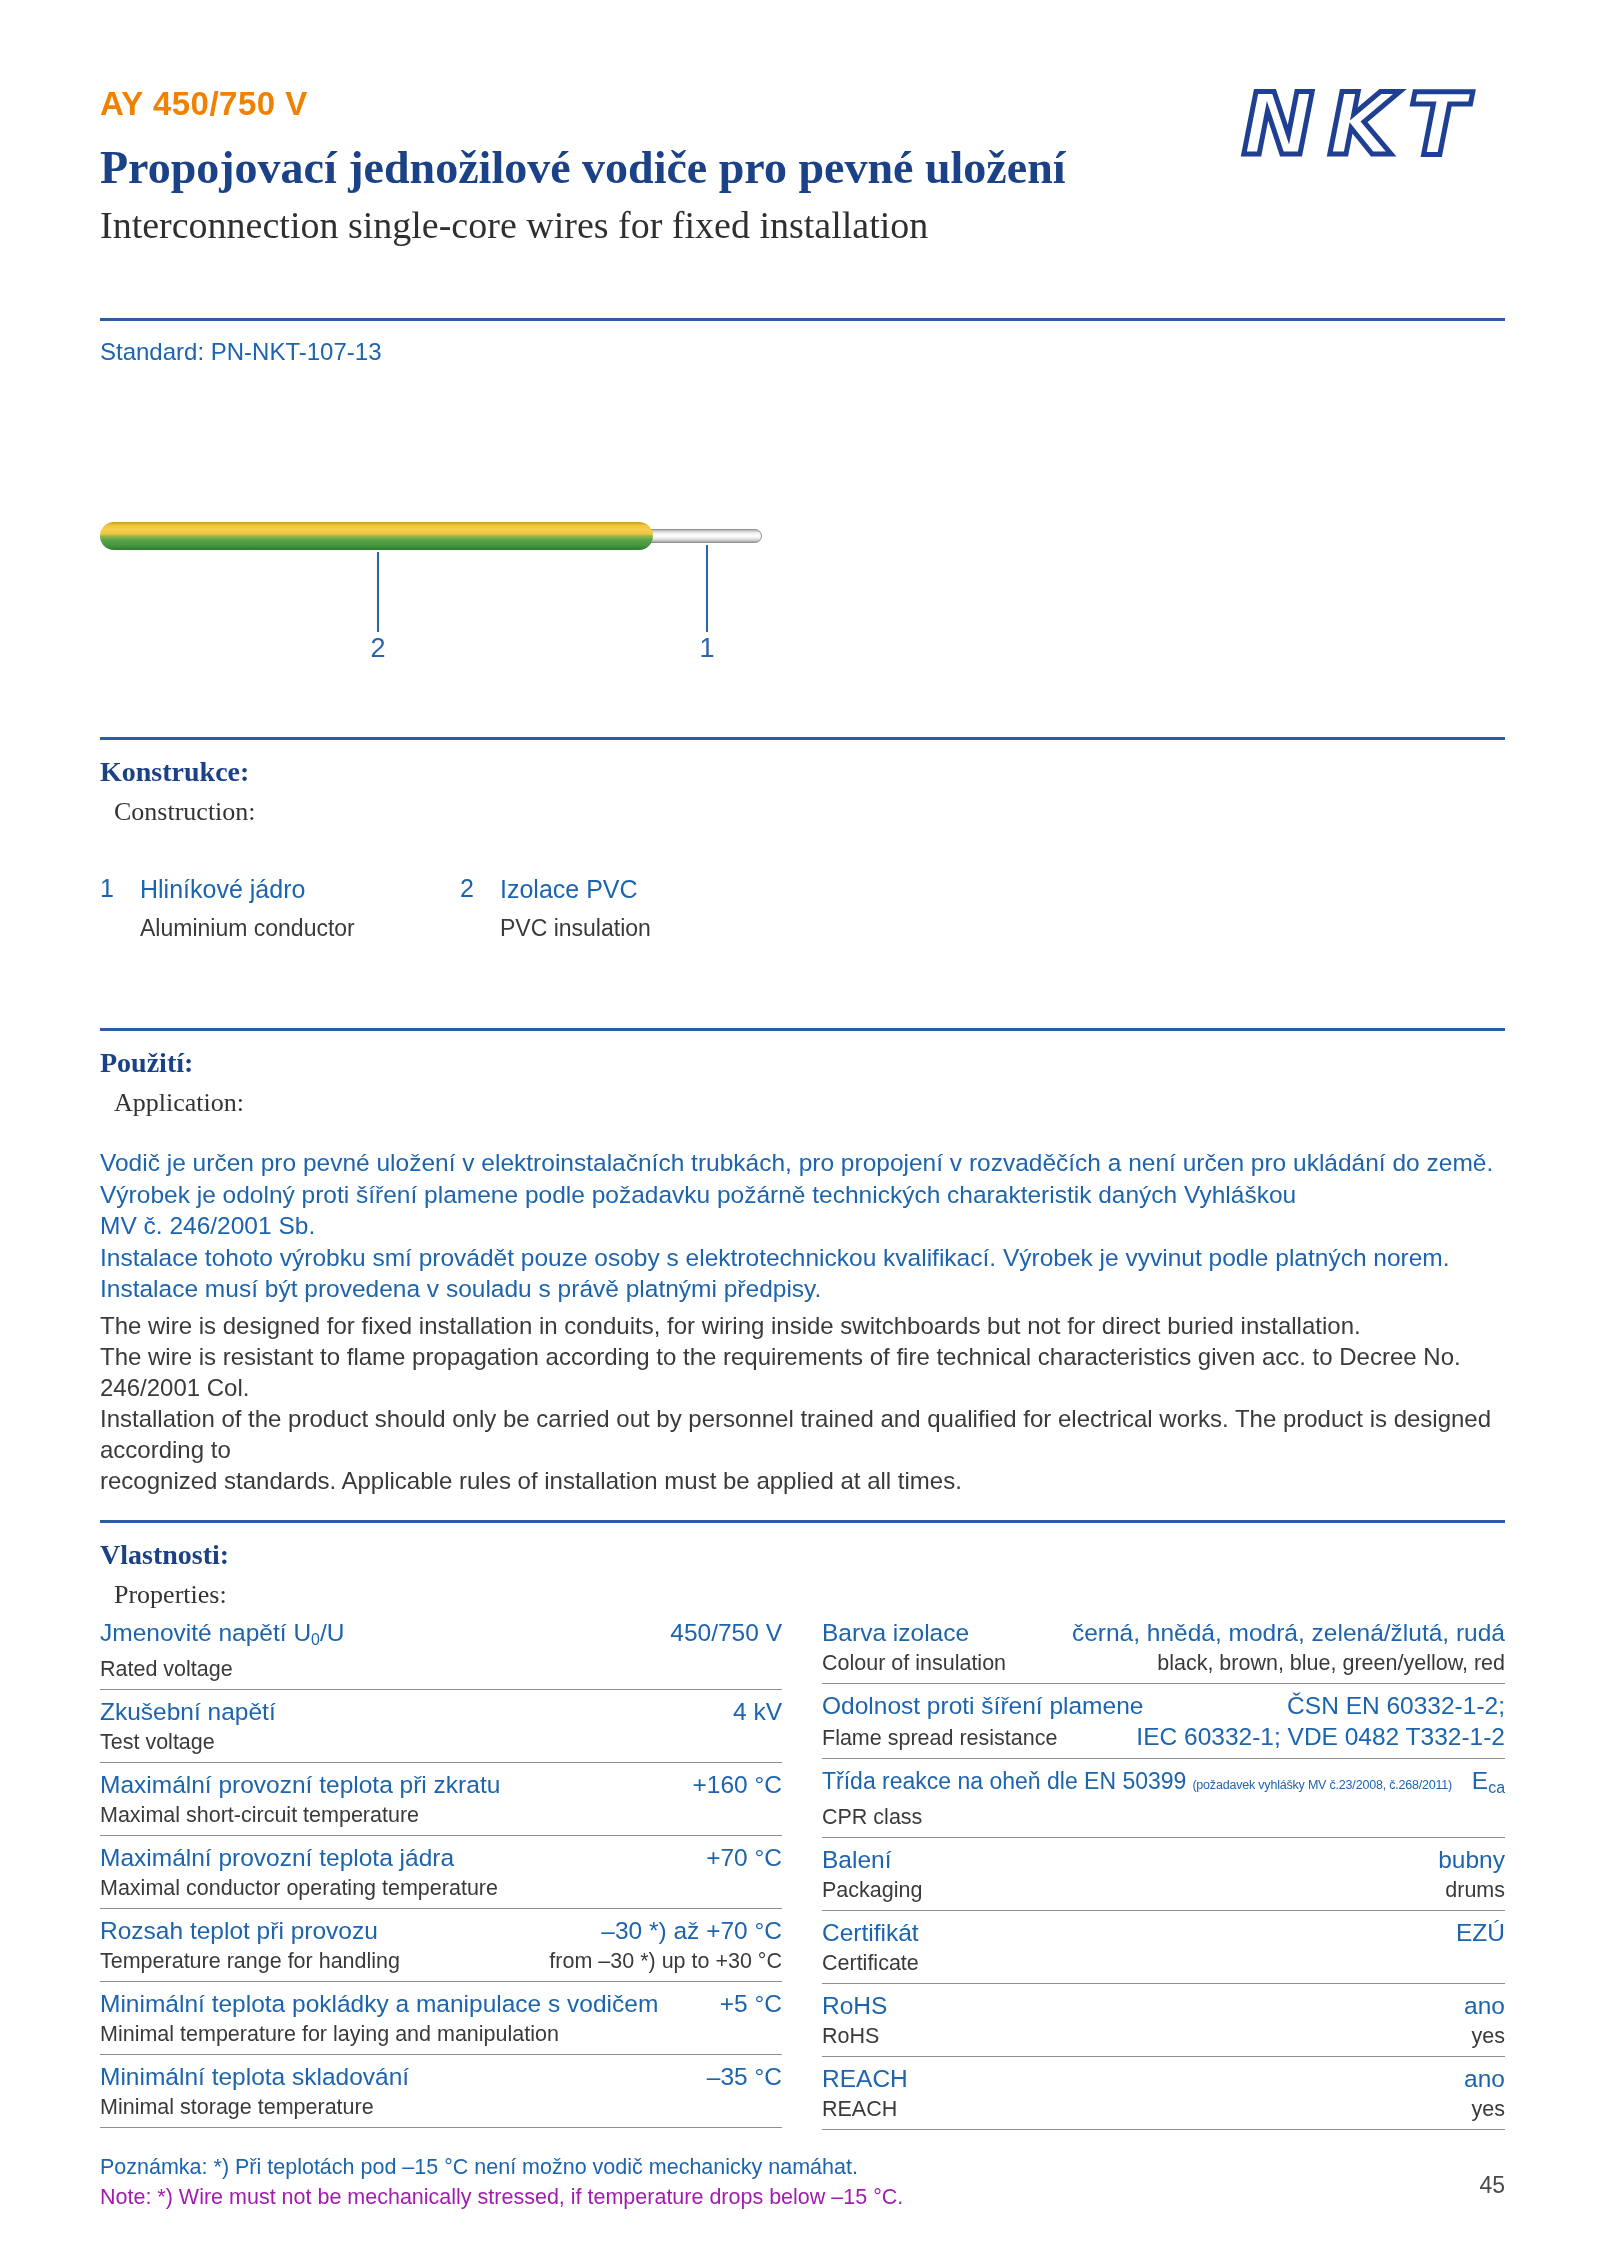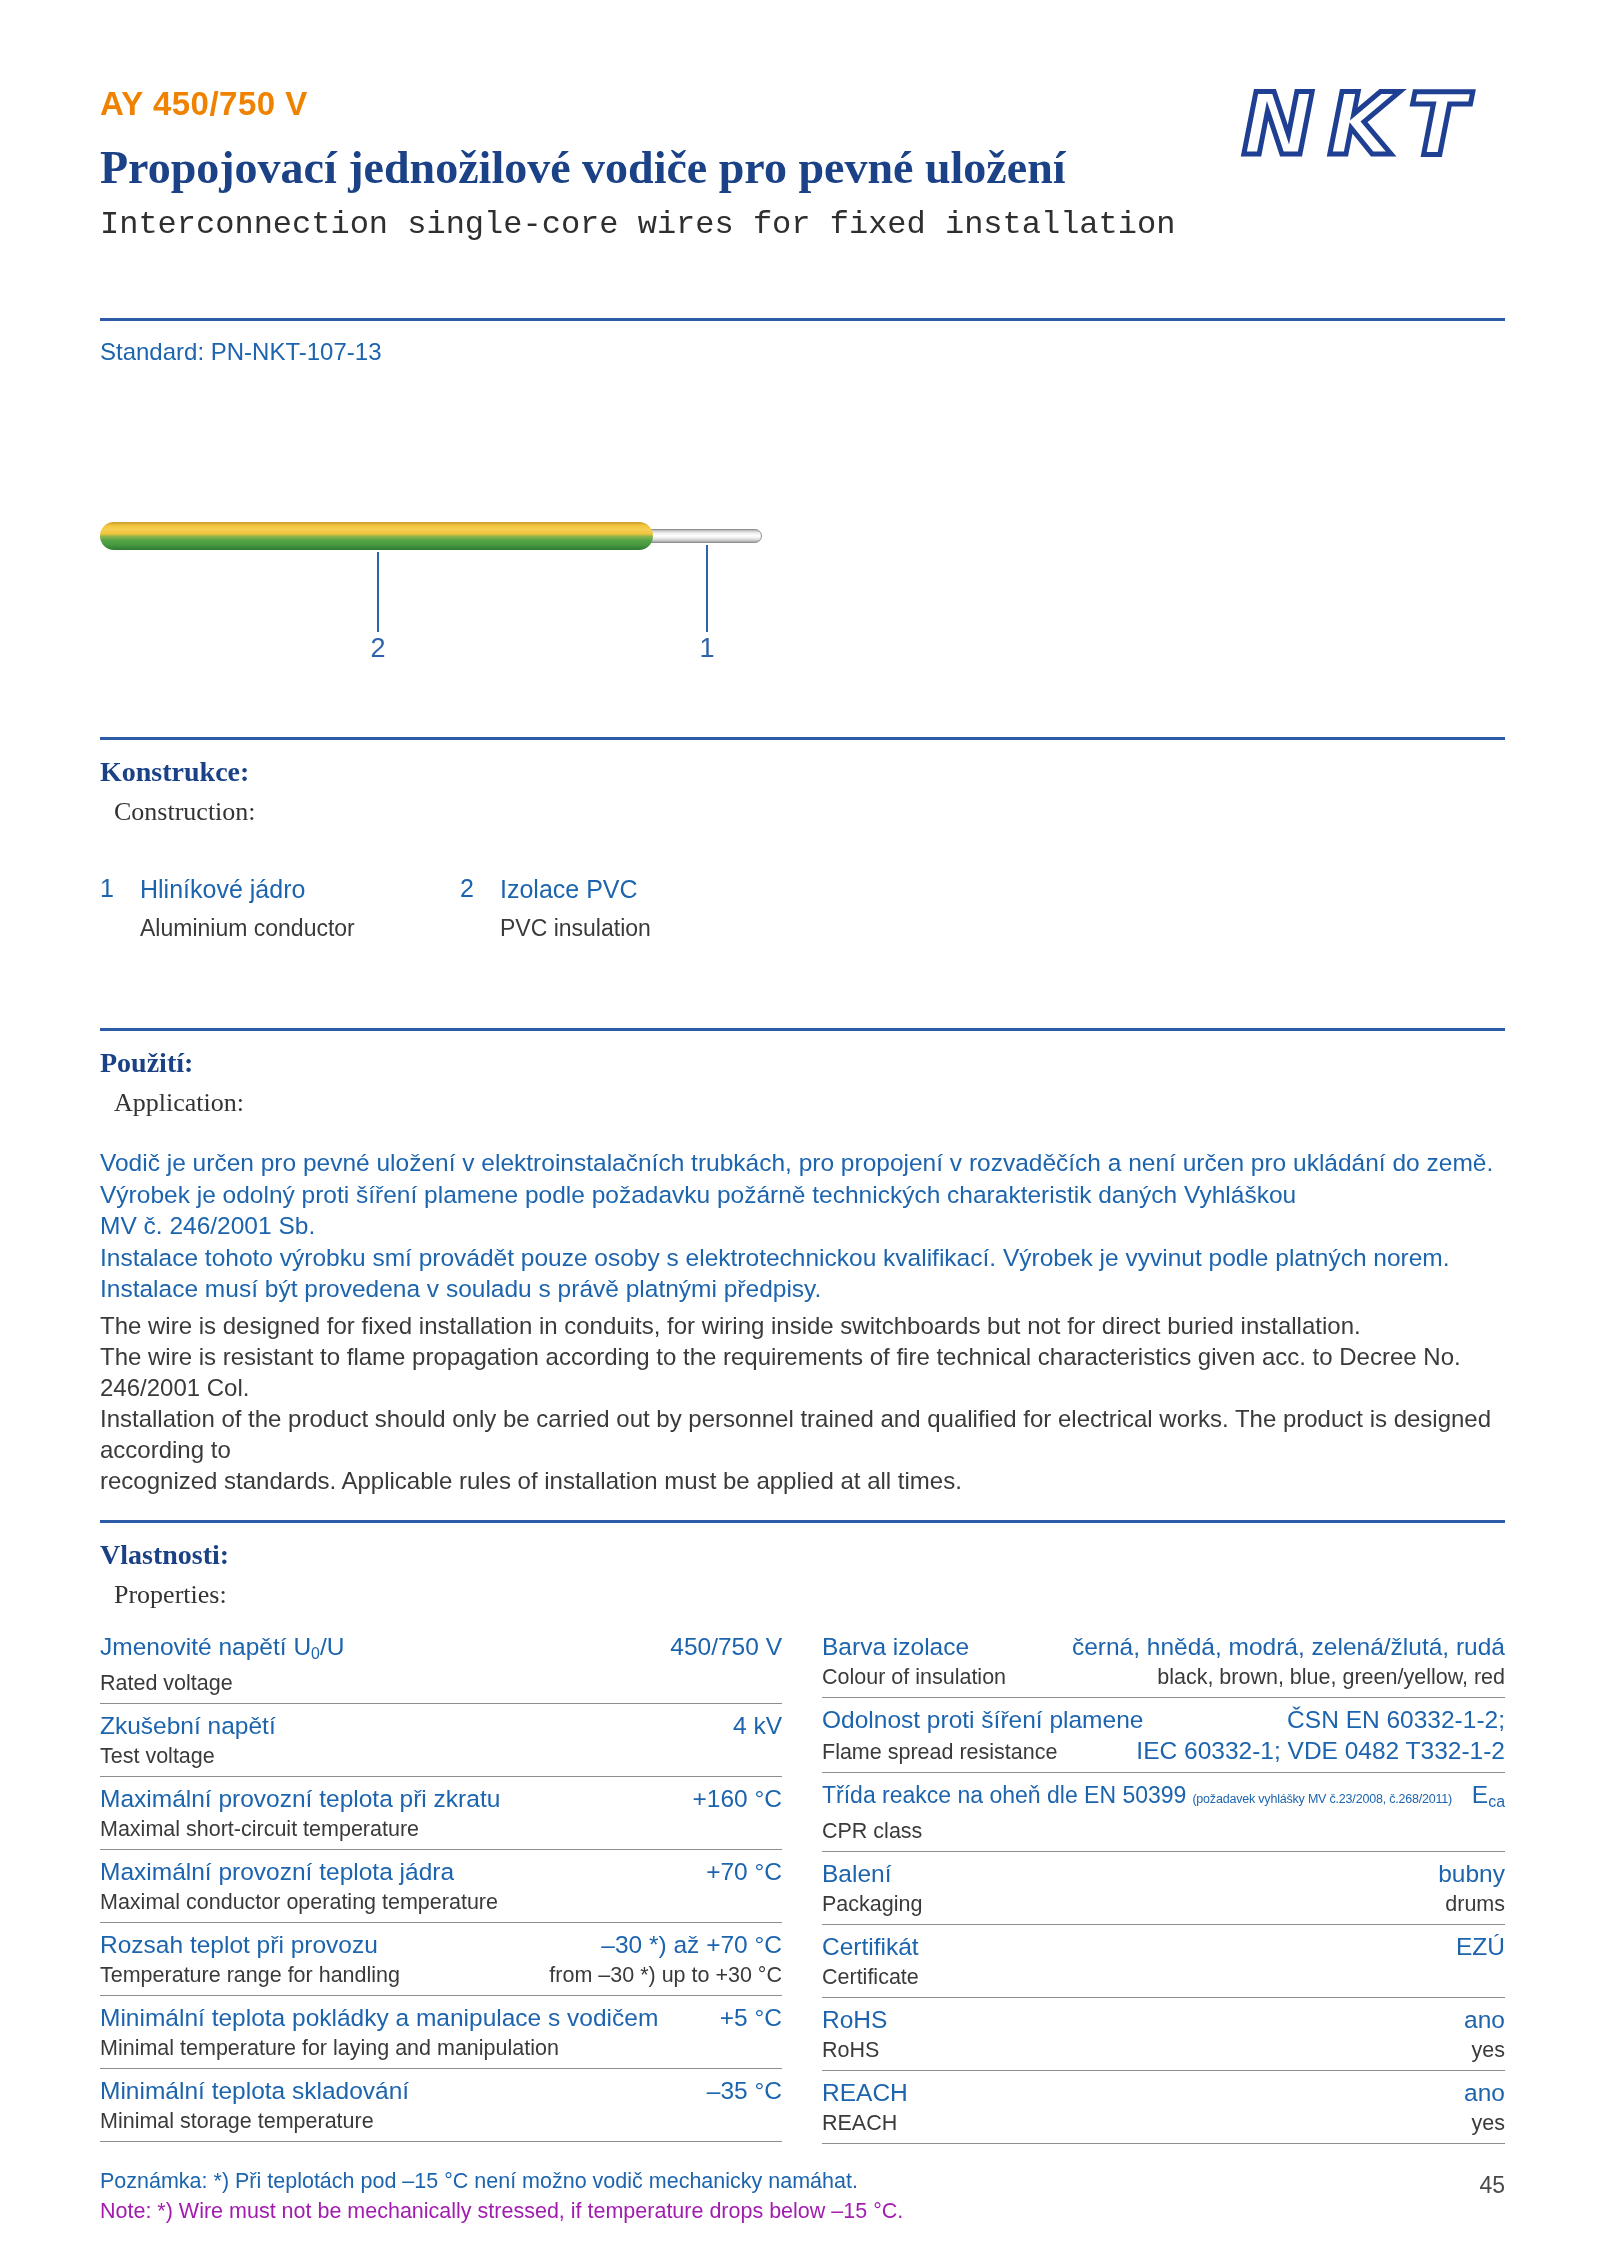--- a/index.html
+++ b/index.html
@@ -6,21 +6,21 @@
   .page {
     position:relative; width:1600px; height:2263px; background:#ffffff;
     font-family:"Liberation Sans", sans-serif; overflow:hidden;
     -webkit-font-smoothing:antialiased;
   }
   .content { margin-left:100px; margin-right:95px; } 
 
   
   .product-code { padding-top:84px; font-size:33px; line-height:40px; font-weight:bold; color:#ef8200; letter-spacing:0.5px; }
   .title-cs { margin-top:16px; font-family:"Liberation Serif", serif; font-weight:bold; font-size:46px; line-height:56px; color:#1b4286; }
-  .title-en { margin-top:6px; font-family:Liberation Mono, monospace; font-size:32px; line-height:46px; color:#2f2f2f; }
+  .title-en { margin-top:6px; font-family:Liberation Serif, serif; font-size:38px; line-height:46px; color:#2f2f2f; }
   .logo { position:absolute; top:88px; right:92px; }
 
   
   .rule { height:3px; background:#2d5ca6; }
   .r1 { margin-top:70px; }
   .r2 { margin-top:60px; }
   .r3 { margin-top:86px; }
   .r4 { margin-top:24px; }
 
   .standard { margin-top:16px; font-size:24px; line-height:30px; color:#1c64ae; }
@@ -54,21 +54,21 @@
   .c-item-1 { width:360px; }
   .c-num { width:40px; font-size:25px; color:#1c64ae; }
   .c-label { font-size:25px; line-height:30px; color:#1c64ae; }
   .c-sub { margin-top:10px; font-size:23px; line-height:28px; color:#3a3a3a; }
 
   
   .para-cs { margin-top:28px; font-size:24.5px; line-height:31.5px; color:#1c64ae; }
   .para-en { margin-top:5px; font-size:24px; line-height:31px; color:#3a3a3a; }
 
   
-  .props { margin-top:14px; display:flex; gap:40px; }
+  .props { display:flex; gap:40px; }
   .props-col { box-sizing:border-box; }
   .props-left { width:682px; }
   .props-right { width:683px; }
   .prop-row { border-bottom:1px solid #8e8e8e; padding:7px 0 7px 0; }
   .prop-line { display:flex; justify-content:space-between; align-items:baseline; }
   .prop-line-en { margin-top:4px; }
   .prop-label, .prop-value { font-size:24.5px; line-height:29px; color:#1c64ae; white-space:nowrap; }
   .prop-sublabel, .prop-subvalue { font-size:21.5px; line-height:25px; color:#3a3a3a; white-space:nowrap; }
   .v-blue { color:#1c64ae; font-size:24.5px; }
   .tight .prop-label { font-size:23px; }

